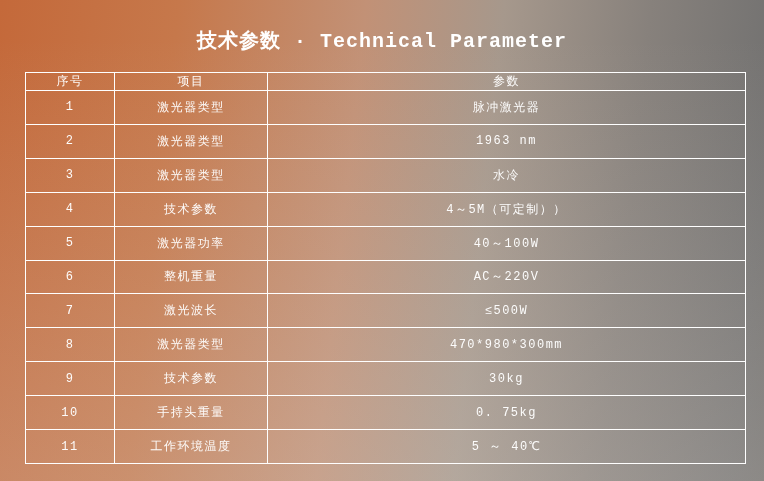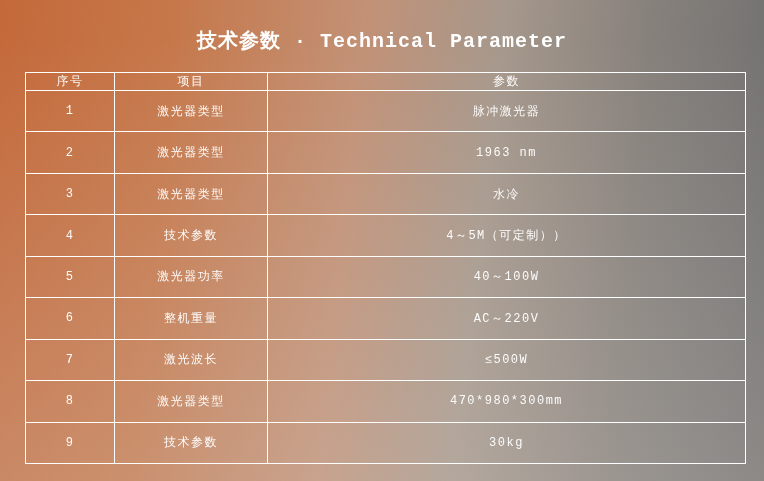--- a/index.html
+++ b/index.html
@@ -114,15 +114,25 @@
         <tr>
           <td>8</td>
           <td>激光器类型</td>
           <td>470*980*300mm</td>
         </tr>
         <tr>
           <td>9</td>
           <td>技术参数</td>
           <td>30kg</td>
         </tr>
+        <tr>
+          <td>10</td>
+          <td>手持头重量</td>
+          <td>0. 75kg</td>
+        </tr>
+        <tr>
+          <td>11</td>
+          <td>工作环境温度</td>
+          <td>5 ～ 40℃</td>
+        </tr>
       </tbody>
   </table>
 </div>
 
 </body></html>

